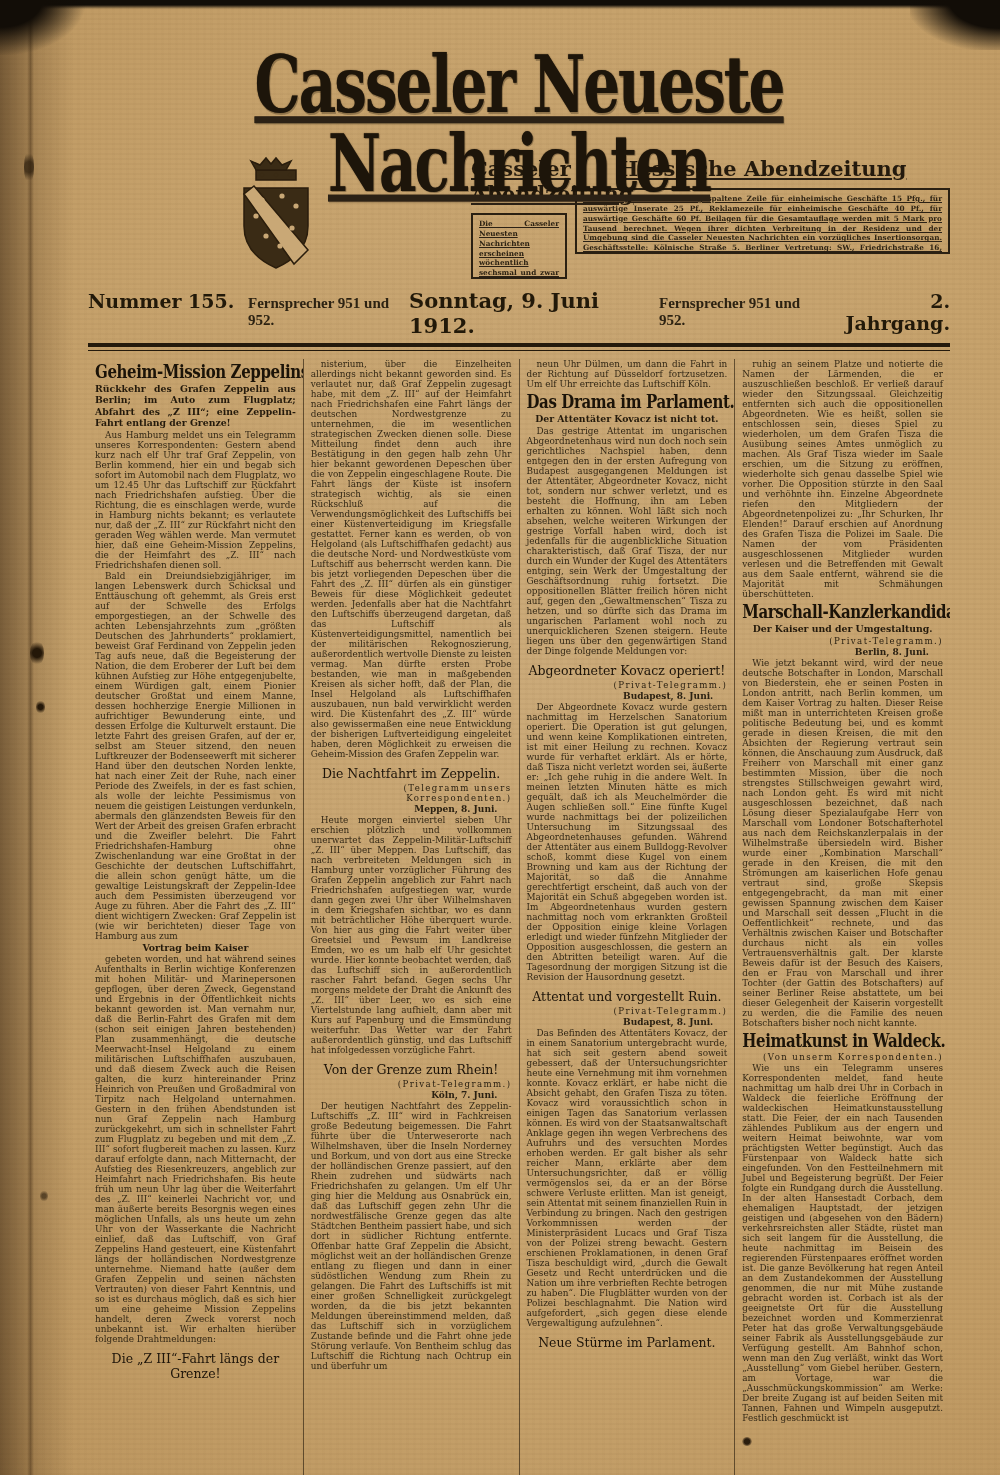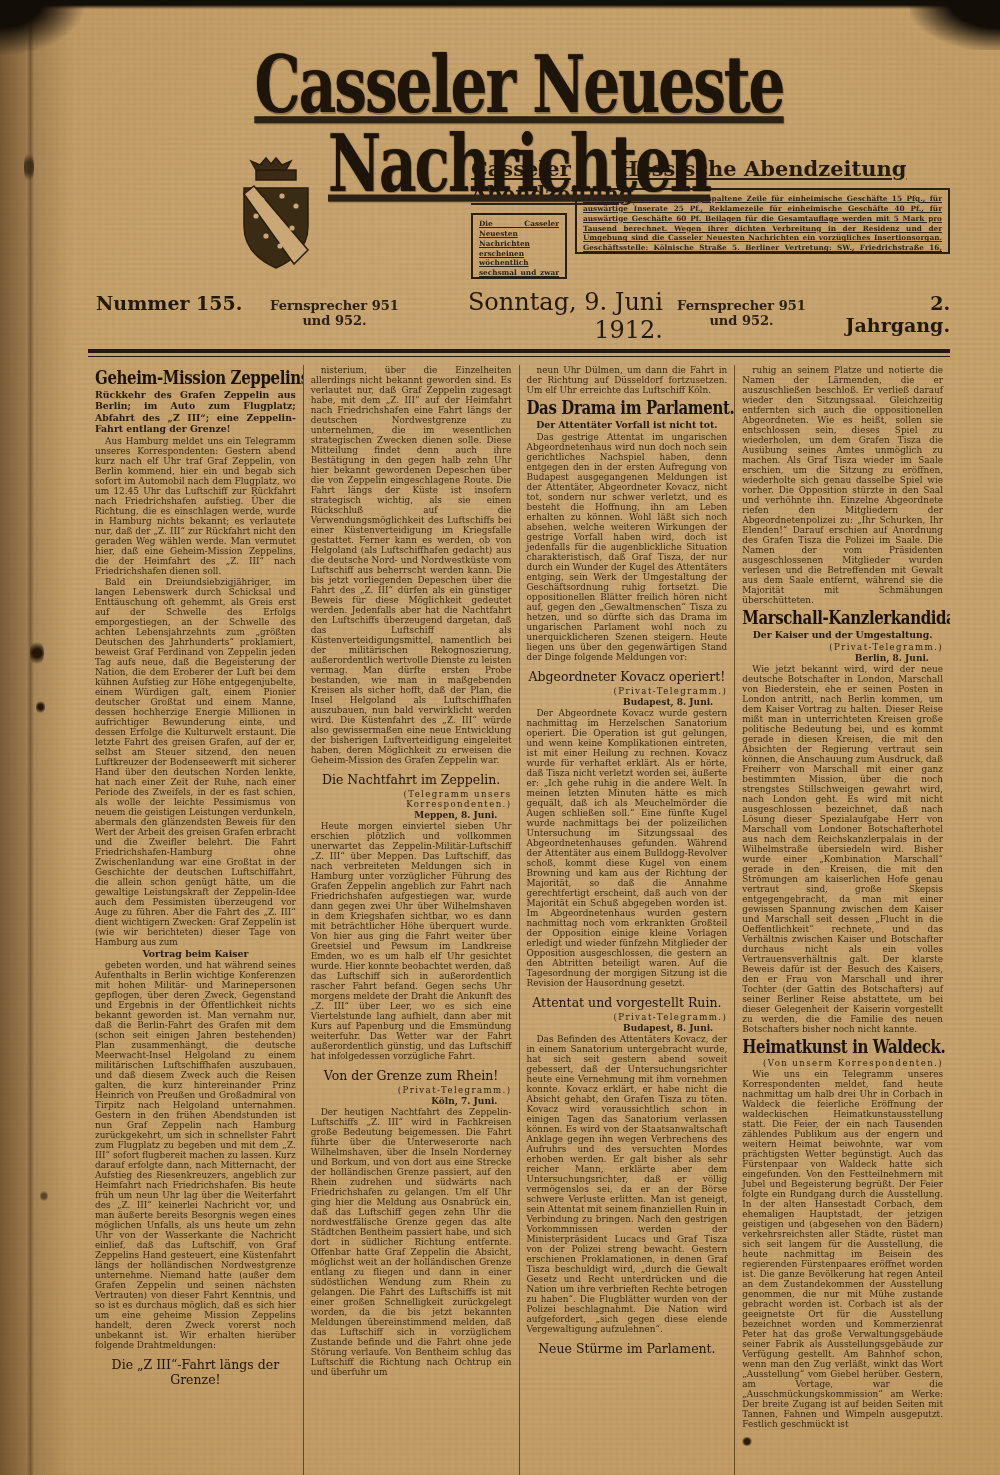--- a/index.html
+++ b/index.html
@@ -35,24 +35,24 @@
   .nameplate{margin:0;font-size:58px;line-height:1.0;font-weight:bold;letter-spacing:-2px;
     color:#1d150a;text-shadow:0 0 1px rgba(25,16,5,.75), 1px 1px 0 rgba(25,16,5,.25);
     transform:scaleY(1.35);transform-origin:top center;padding-top:12px;height:108px;}
   .subhead-grid{display:grid;grid-template-columns:1fr 96px 1fr;column-gap:8px;align-items:start;margin-top:4px;}
   .subtitle{font-size:21px;font-weight:bold;color:#241a0d;letter-spacing:0;padding-top:2px;}
   .crest{grid-row:1 / span 2;justify-self:center;margin-top:2px;}
   .infobox{border:2px solid #2a2012;padding:4px 6px;margin-top:7px;font-size:7.3px;line-height:1.35;
     text-align:justify;color:#2e2313;font-weight:bold;height:54px;overflow:hidden;}
 
   
-  .dateline-row{display:grid;grid-template-columns:160px 1fr 250px 1fr 130px;align-items:baseline;margin-top:9px;margin-left:8px;}
+  .dateline-row{display:grid;grid-template-columns:160px 1fr 250px 1fr 130px;align-items:baseline;margin-top:9px;}
   .issue-no{font-size:19px;font-weight:bold;text-align:left;color:#221909;}
-  .phone{font-size:13px;font-weight:bold;text-align:center;color:#2c2212;}
-  .issue-date{font-size:24px;font-weight:normal;text-align:right;color:#221909;}
+  .phone{font-size:15px;font-weight:bold;text-align:left;color:#2c2212;font-family:Liberation Serif, serif;}
+  .issue-date{font-size:21px;font-weight:bold;text-align:left;color:#221909;}
   .volume{font-size:19px;font-weight:bold;text-align:right;color:#221909;}
   .double-rule{margin-top:5px;border-top:4px solid #241a0c;border-bottom:1.5px solid #241a0c;height:3px;}
 
   
   .cols{display:flex;margin-top:8px;height:1144px;overflow:hidden;}
   .col{width:25%;padding:0 7px;overflow:hidden;}
   .col + .col{border-left:1px solid rgba(45,33,15,.65);}
   .headline-lg{font-size:15px;font-weight:bold;text-align:center;letter-spacing:-0.4px;
     margin:4px 0 2px;color:#1b1308;white-space:nowrap;transform:scaleY(1.18);transform-origin:center;}
   .headline-md{font-size:12.5px;font-weight:normal;text-align:center;margin:7px 0 2px;color:#1d1409;}
@@ -150,21 +150,21 @@
         <p class="body-p">Heute morgen einviertel sieben Uhr erschien plötzlich und vollkommen unerwartet das Zeppelin-Militär-Luftschiff „Z. III“ über Meppen. Das Luftschiff, das nach verbreiteten Meldungen sich in Hamburg unter vorzüglicher Führung des Grafen Zeppelin angeblich zur Fahrt nach Friedrichshafen aufgestiegen war, wurde dann gegen zwei Uhr über Wilhelmshaven in dem Kriegshafen sichtbar, wo es dann mit beträchtlicher Höhe überquert wurde. Von hier aus ging die Fahrt weiter über Greetsiel und Pewsum im Landkreise Emden, wo es um halb elf Uhr gesichtet wurde. Hier konnte beobachtet werden, daß das Luftschiff sich in außerordentlich rascher Fahrt befand. Gegen sechs Uhr morgens meldete der Draht die Ankunft des „Z. III“ über Leer, wo es sich eine Viertelstunde lang aufhielt, dann aber mit Kurs auf Papenburg und die Emsmündung weiterfuhr. Das Wetter war der Fahrt außerordentlich günstig, und das Luftschiff hat infolgedessen vorzügliche Fahrt.</p>
         <div class="headline-md">Von der Grenze zum Rhein!</div>
         <div class="telegram">(Privat-Telegramm.)</div>
         <div class="tg-dateline">Köln, 7. Juni.</div>
         <p class="body-p">Der heutigen Nachtfahrt des Zeppelin-Luftschiffs „Z. III“ wird in Fachkreisen große Bedeutung beigemessen. Die Fahrt führte über die Unterweserorte nach Wilhelmshaven, über die Inseln Norderney und Borkum, und von dort aus eine Strecke der holländischen Grenze passiert, auf den Rhein zudrehen und südwärts nach Friedrichshafen zu gelangen. Um elf Uhr ging hier die Meldung aus Osnabrück ein, daß das Luftschiff gegen zehn Uhr die nordwestfälische Grenze gegen das alte Städtchen Bentheim passiert habe, und sich dort in südlicher Richtung entfernte. Offenbar hatte Graf Zeppelin die Absicht, möglichst weit an der holländischen Grenze entlang zu fliegen und dann in einer südöstlichen Wendung zum Rhein zu gelangen. Die Fahrt des Luftschiffs ist mit einer großen Schnelligkeit zurückgelegt worden, da die bis jetzt bekannten Meldungen übereinstimmend melden, daß das Luftschiff sich in vorzüglichem Zustande befinde und die Fahrt ohne jede Störung verlaufe. Von Bentheim schlug das Luftschiff die Richtung nach Ochtrup ein und überfuhr um</p>
       </div>
 
       <div class="col">
         <p class="body-p">neun Uhr Dülmen, um dann die Fahrt in der Richtung auf Düsseldorf fortzusetzen. Um elf Uhr erreichte das Luftschiff Köln.</p>
         <div class="headline-lg">Das Drama im Parlament.</div>
-        <div class="subhead-c">Der Attentäter Vorfall ist nicht tot.</div>
+        <div class="subhead-c">Der Attentäter Kovacz ist nicht tot.</div>
         <p class="body-p">Das gestrige Attentat im ungarischen Abgeordnetenhaus wird nun doch noch sein gerichtliches Nachspiel haben, denn entgegen den in der ersten Aufregung von Budapest ausgegangenen Meldungen ist der Attentäter, Abgeordneter Kovacz, nicht tot, sondern nur schwer verletzt, und es besteht die Hoffnung, ihn am Leben erhalten zu können. Wohl läßt sich noch absehen, welche weiteren Wirkungen der gestrige Vorfall haben wird, doch ist jedenfalls für die augenblickliche Situation charakteristisch, daß Graf Tisza, der nur durch ein Wunder der Kugel des Attentäters entging, sein Werk der Umgestaltung der Geschäftsordnung ruhig fortsetzt. Die oppositionellen Blätter freilich hören nicht auf, gegen den „Gewaltmenschen“ Tisza zu hetzen, und so dürfte sich das Drama im ungarischen Parlament wohl noch zu unerquicklicheren Szenen steigern. Heute liegen uns über den gegenwärtigen Stand der Dinge folgende Meldungen vor:</p>
         <div class="headline-md">Abgeordneter Kovacz operiert!</div>
         <div class="telegram">(Privat-Telegramm.)</div>
         <div class="tg-dateline">Budapest, 8. Juni.</div>
         <p class="body-p">Der Abgeordnete Kovacz wurde gestern nachmittag im Herzelschen Sanatorium operiert. Die Operation ist gut gelungen, und wenn keine Komplikationen eintreten, ist mit einer Heilung zu rechnen. Kovacz wurde für verhaftet erklärt. Als er hörte, daß Tisza nicht verletzt worden sei, äußerte er: „Ich gehe ruhig in die andere Welt. In meinen letzten Minuten hätte es mich gequält, daß ich als Meuchelmörder die Augen schließen soll.“ Eine fünfte Kugel wurde nachmittags bei der polizeilichen Untersuchung im Sitzungssaal des Abgeordnetenhauses gefunden. Während der Attentäter aus einem Bulldogg-Revolver schoß, kommt diese Kugel von einem Browning und kam aus der Richtung der Majorität, so daß die Annahme gerechtfertigt erscheint, daß auch von der Majorität ein Schuß abgegeben worden ist. Im Abgeordnetenhaus wurden gestern nachmittag noch vom erkrankten Großteil der Opposition einige kleine Vorlagen erledigt und wieder fünfzehn Mitglieder der Opposition ausgeschlossen, die gestern an den Abtritten beteiligt waren. Auf die Tagesordnung der morgigen Sitzung ist die Revision der Hausordnung gesetzt.</p>
         <div class="headline-md">Attentat und vorgestellt Ruin.</div>
         <div class="telegram">(Privat-Telegramm.)</div>
         <div class="tg-dateline">Budapest, 8. Juni.</div>
         <p class="body-p">Das Befinden des Attentäters Kovacz, der in einem Sanatorium untergebracht wurde, hat sich seit gestern abend soweit gebessert, daß der Untersuchungsrichter heute eine Vernehmung mit ihm vornehmen konnte. Kovacz erklärt, er habe nicht die Absicht gehabt, den Grafen Tisza zu töten. Kovacz wird voraussichtlich schon in einigen Tagen das Sanatorium verlassen können. Es wird von der Staatsanwaltschaft Anklage gegen ihn wegen Verbrechens des Aufruhrs und des versuchten Mordes erhoben werden. Er galt bisher als sehr reicher Mann, erklärte aber dem Untersuchungsrichter, daß er völlig vermögenslos sei, da er an der Börse schwere Verluste erlitten. Man ist geneigt, sein Attentat mit seinem finanziellen Ruin in Verbindung zu bringen. Nach den gestrigen Vorkommnissen werden der Ministerpräsident Lucacs und Graf Tisza von der Polizei streng bewacht. Gestern erschienen Proklamationen, in denen Graf Tisza beschuldigt wird, „durch die Gewalt Gesetz und Recht unterdrücken und die Nation um ihre verbrieften Rechte betrogen zu haben“. Die Flugblätter wurden von der Polizei beschlagnahmt. Die Nation wird aufgefordert, „sich gegen diese elende Vergewaltigung aufzulehnen“.</p>
         <div class="headline-md">Neue Stürme im Parlament.</div>

